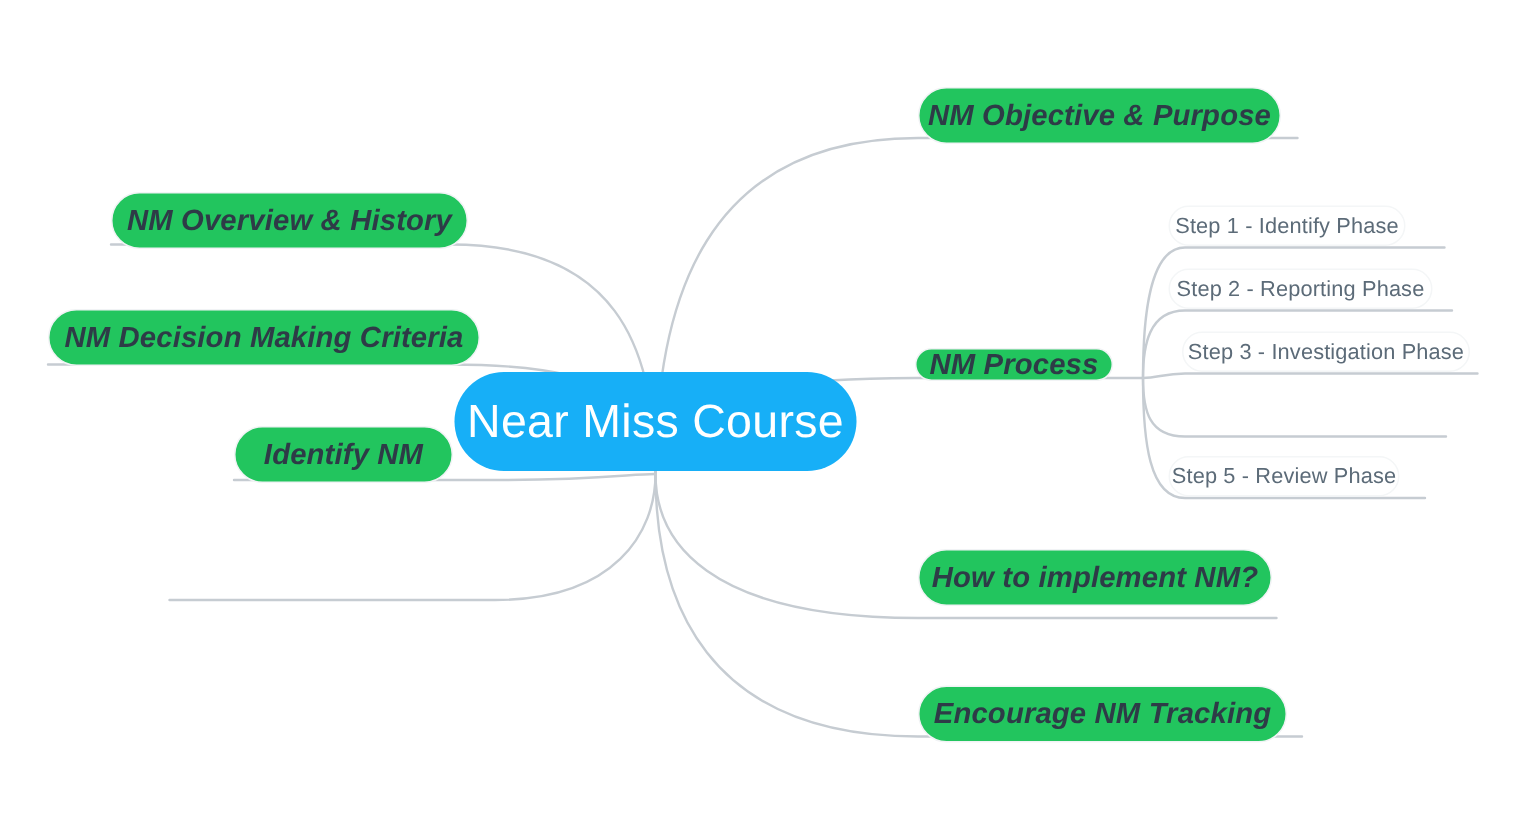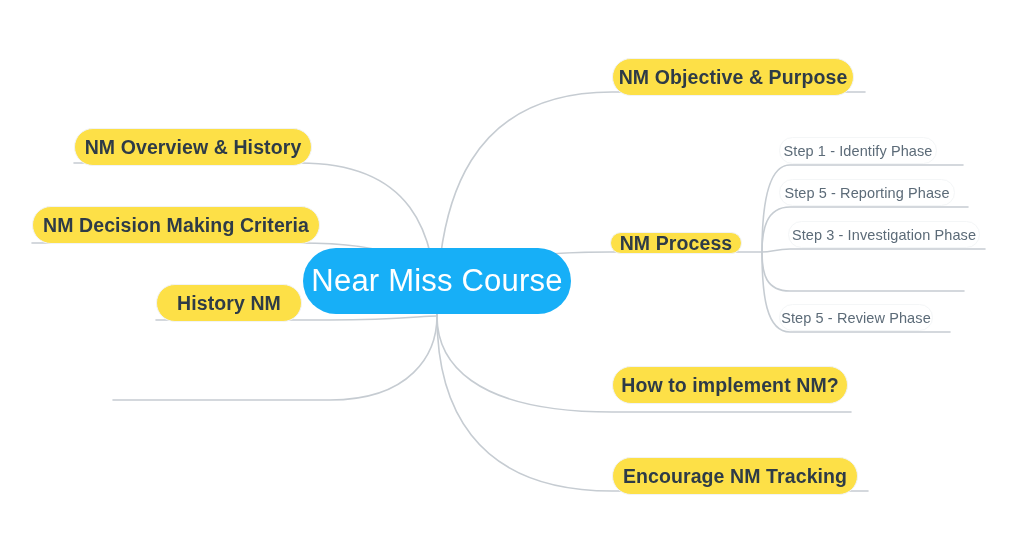--- a/index.html
+++ b/index.html
@@ -38,26 +38,27 @@
     color: #ffffff;
     font-size: 31px;
     font-weight: 400;
     letter-spacing: 0.2px;
     z-index: 5;
   }
   
   .branch {
     border-radius: 26px;
     border: 1px solid #f1f3f5;
-    background: #fde047;
+    background: #22c55e;
     color: #2e3b47;
     font-size: 19.5px;
     font-weight: 700;
     letter-spacing: 0.1px;
     z-index: 4;
+    font-style: italic;
   }
   
   .step {
     border-radius: 22px;
     border: 1px solid #f4f6f7;
     background: #ffffff;
     color: #5c6b78;
     font-size: 14.5px;
     font-weight: 400;
     letter-spacing: 0.1px;
@@ -102,21 +103,21 @@
 
   <div class="node branch" style="left:74px; top:128px; width:238px; height:38px;">
     <span>NM Overview &amp; History</span>
   </div>
 
   <div class="node branch" style="left:32px; top:206px; width:288px; height:38px;">
     <span>NM Decision Making Criteria</span>
   </div>
 
   <div class="node branch" style="left:156px; top:284px; width:146px; height:38px;">
-    <span>History NM</span>
+    <span>Identify NM</span>
   </div>
 
 
   <div class="node branch" style="left:612px; top:58px; width:242px; height:38px;">
     <span>NM Objective &amp; Purpose</span>
   </div>
 
   <div class="node branch" style="left:610px; top:232px; width:132px; height:22px;">
     <span>NM Process</span>
   </div>
@@ -127,21 +128,21 @@
 
   <div class="node branch" style="left:612px; top:457px; width:246px; height:38px;">
     <span>Encourage NM Tracking</span>
   </div>
 
   <div class="node step" style="left:779px; top:137px; width:158px; height:27px;">
     <span>Step 1 - Identify Phase</span>
   </div>
 
   <div class="node step" style="left:779px; top:179px; width:176px; height:27px;">
-    <span>Step 5 - Reporting Phase</span>
+    <span>Step 2 - Reporting Phase</span>
   </div>
 
   <div class="node step" style="left:788px; top:221px; width:192px; height:27px;">
     <span>Step 3 - Investigation Phase</span>
   </div>
 
 
   <div class="node step" style="left:779px; top:304px; width:154px; height:27px;">
     <span>Step 5 - Review Phase</span>
   </div>

